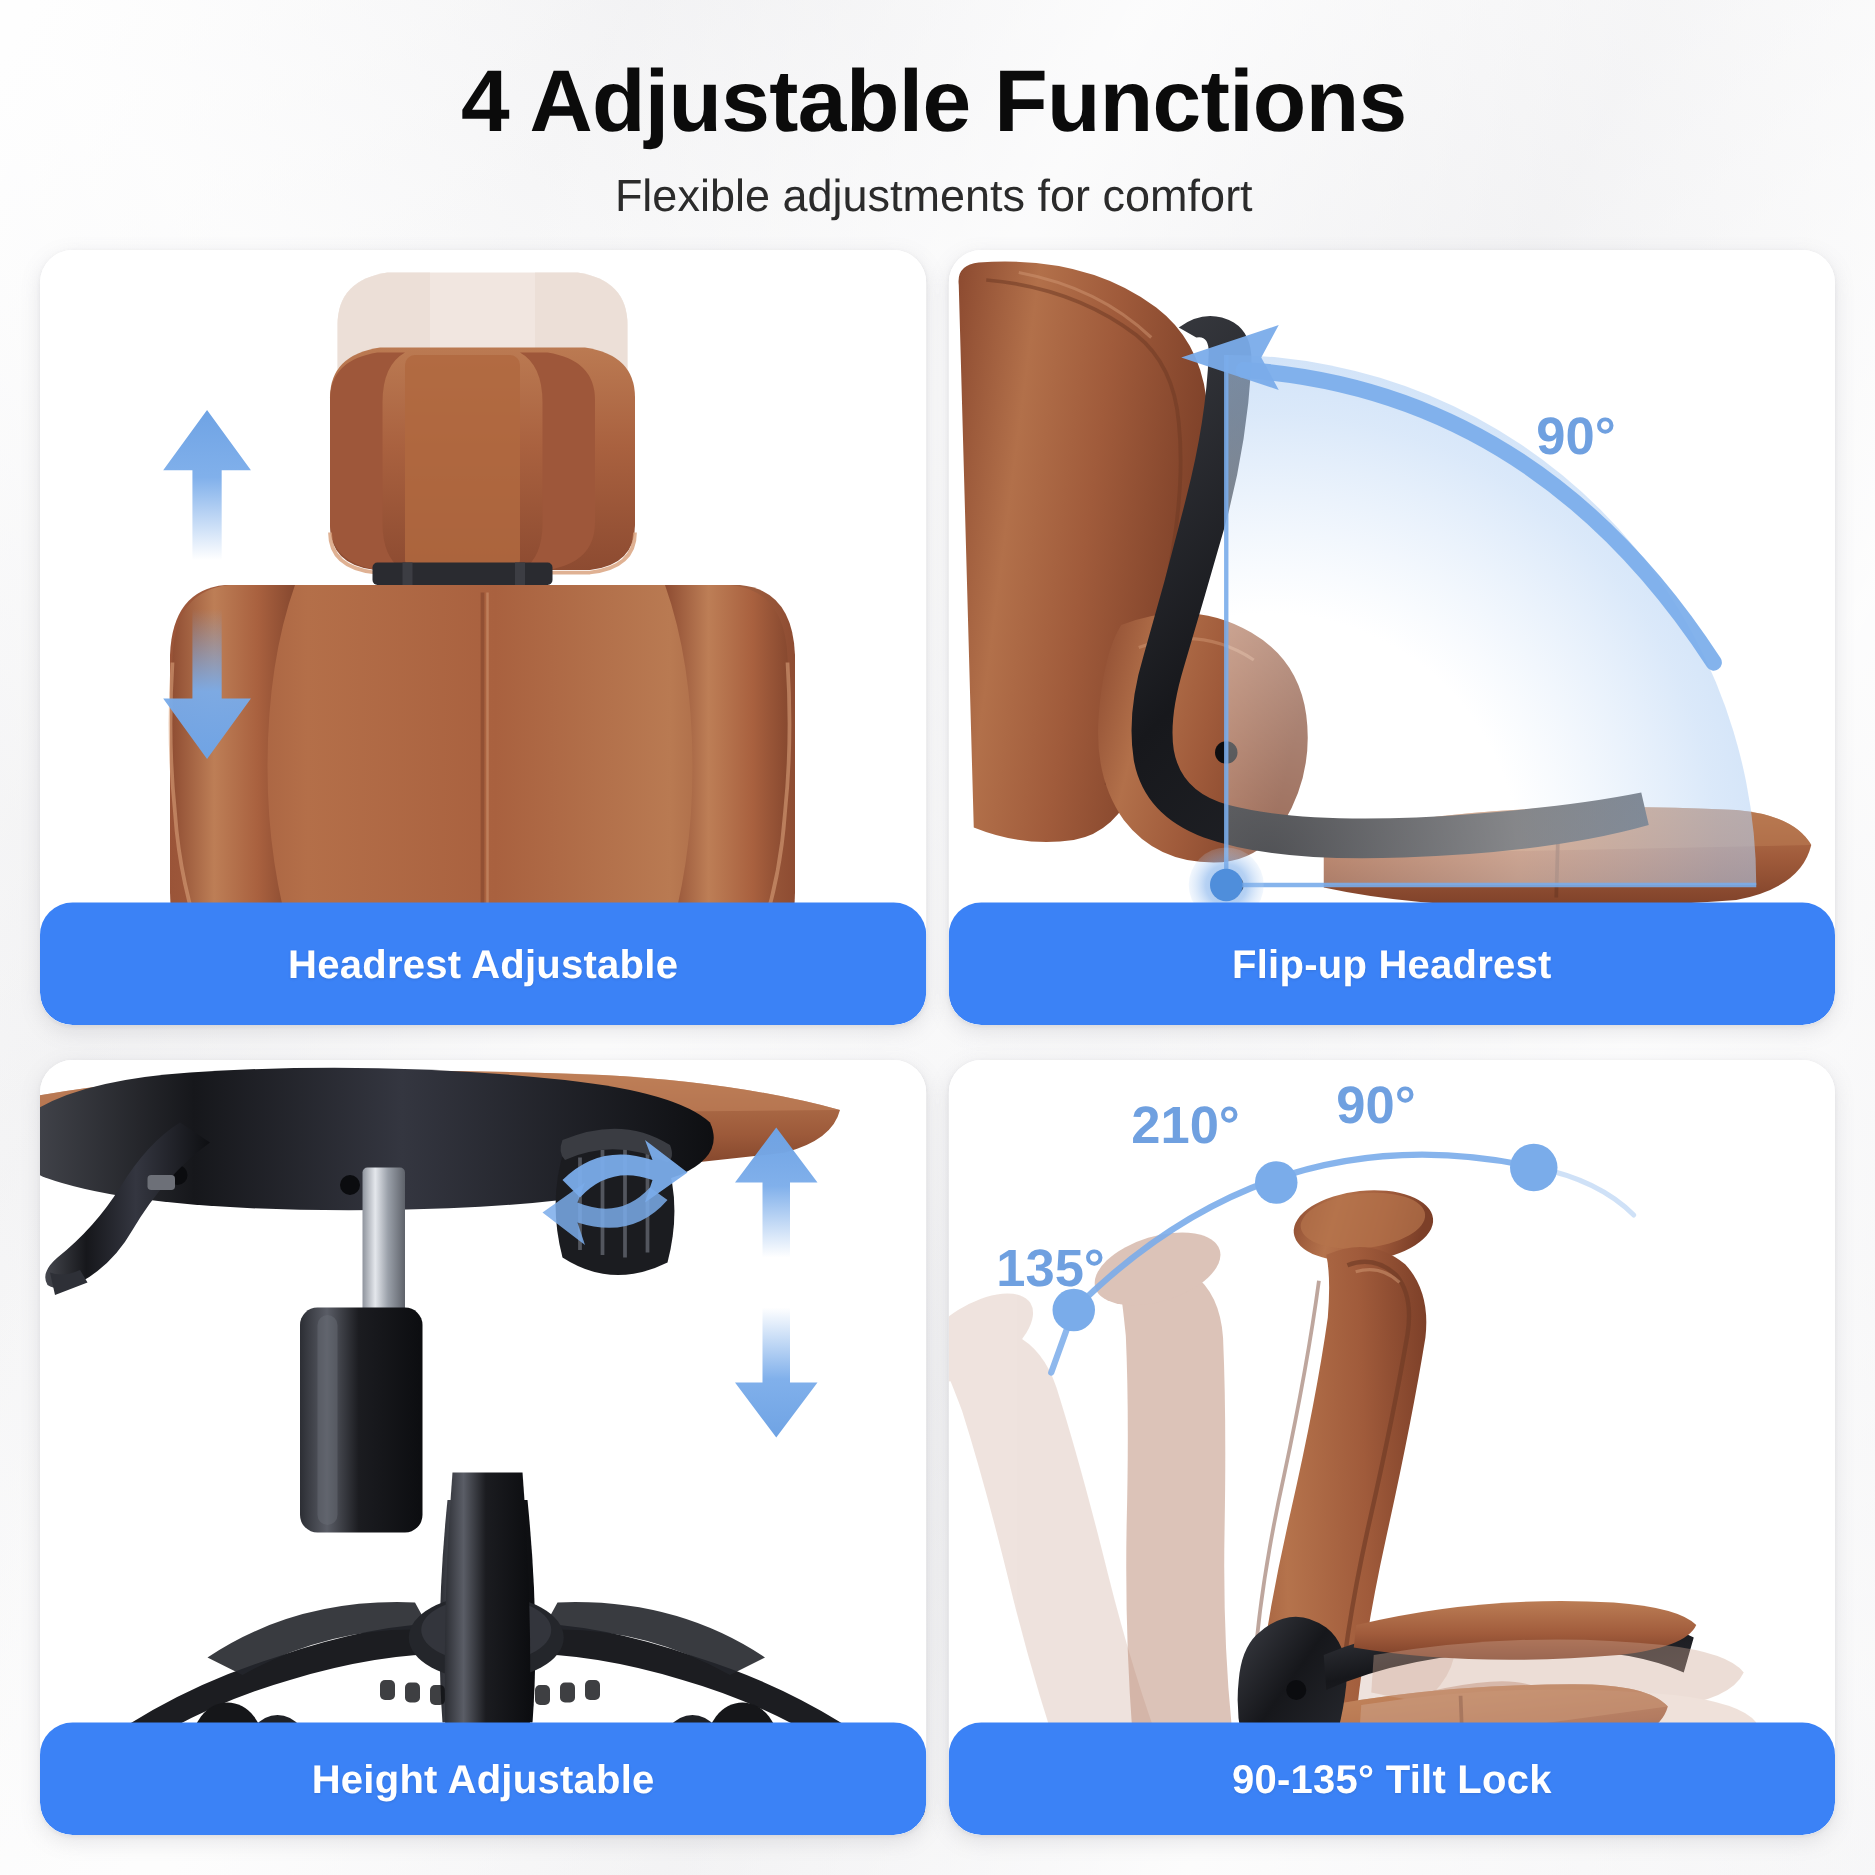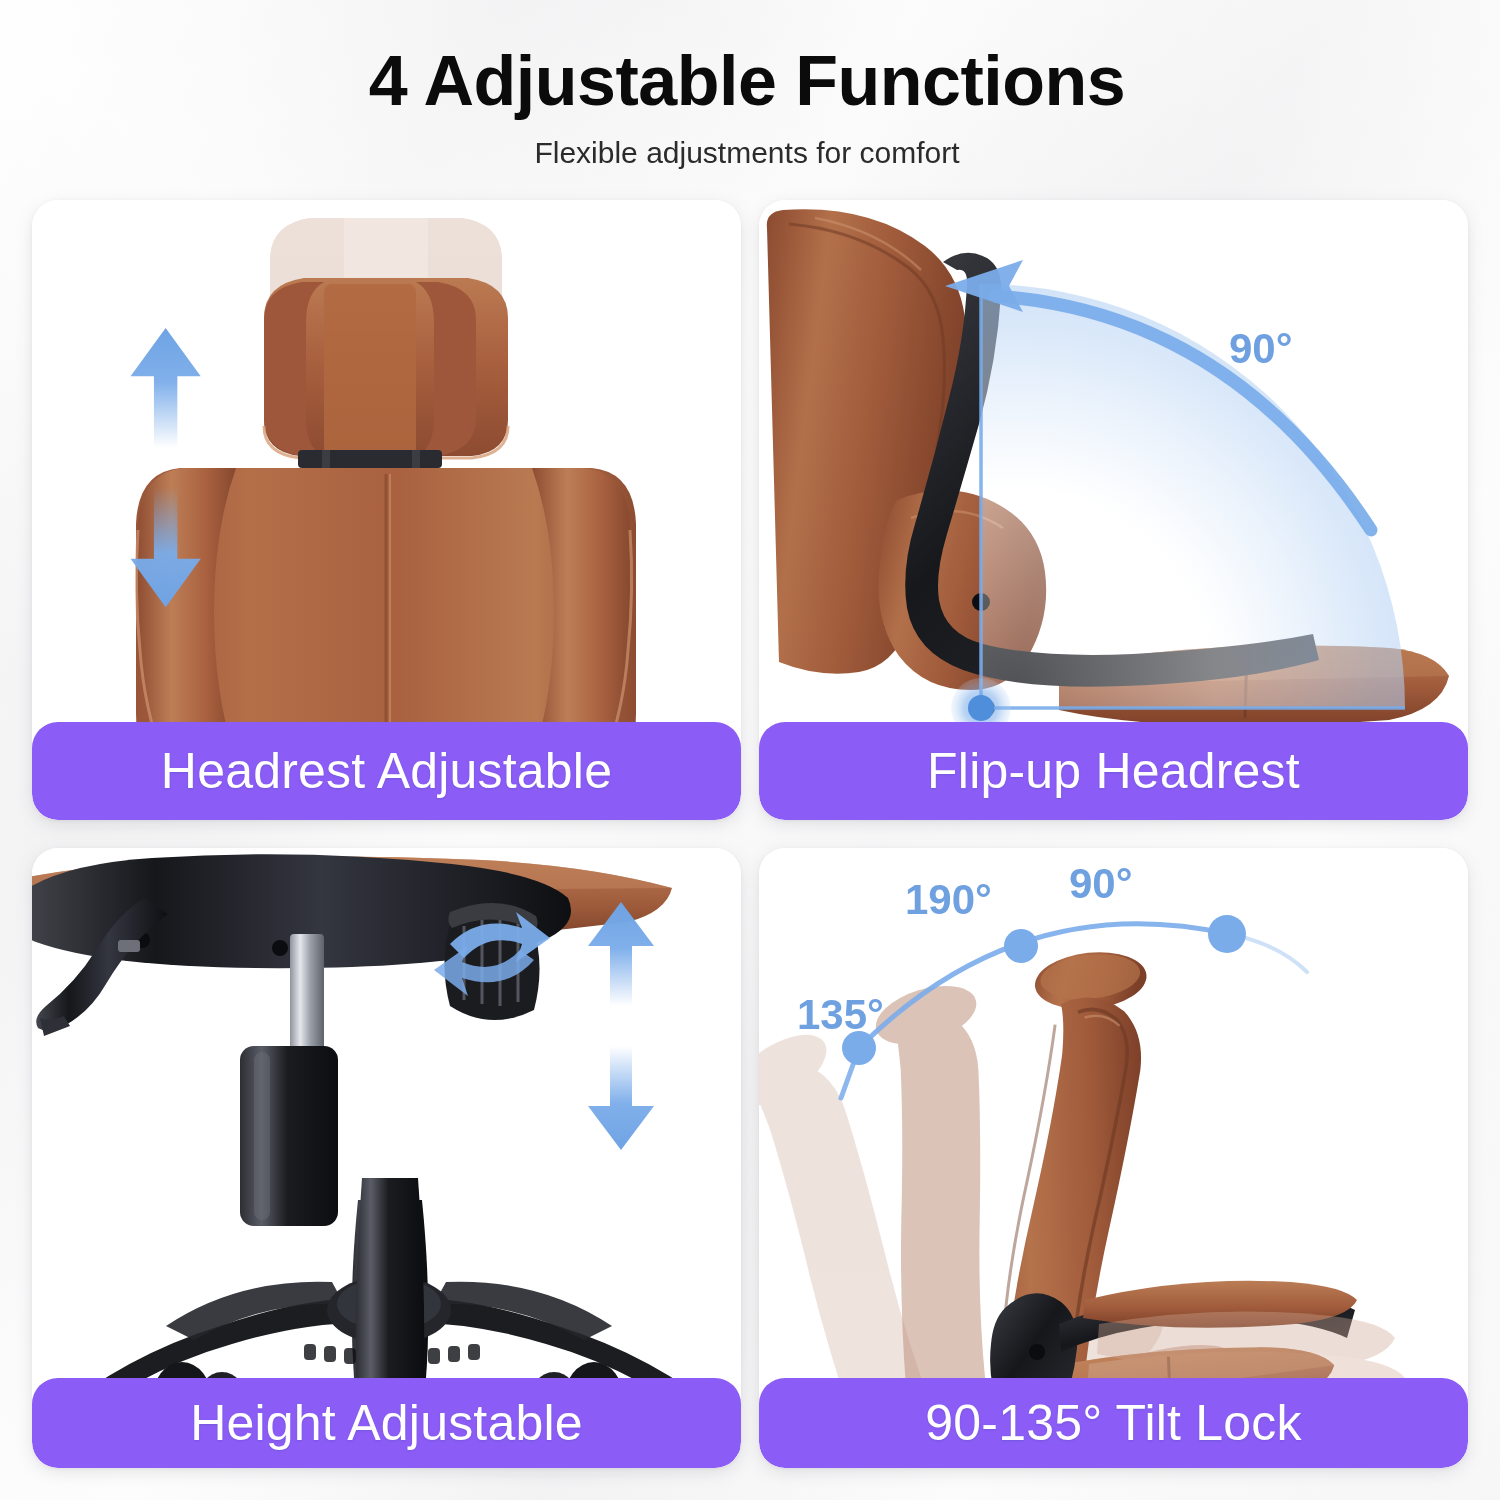--- a/index.html
+++ b/index.html
@@ -46,21 +46,21 @@
     font-size: 70px;
     font-weight: bold;
     color: #0b0b0b;
     letter-spacing: -0.5px;
     line-height: 1.08;
     font-stretch: condensed;
   }
 
   .page-subtitle {
     margin-top: 16px;
-    font-size: 30px;
+    font-size: 36px;
     color: #2b2b2b;
     font-weight: 400;
   }
 
   
   .grid {
     position: absolute;
     top: 200px;
     left: 32px;
     width: 1436px;
@@ -85,28 +85,28 @@
     inset: 0;
     overflow: hidden;
   }
 
   .card-media svg { display: block; width: 100%; height: 100%; }
 
   .caption {
     position: absolute;
     left: 0; right: 0; bottom: 0;
     height: 98px;
-    background: #8b5cf6;
+    background: #3b82f6;
     border-radius: 26px;
     display: flex;
     align-items: center;
     justify-content: center;
     color: #ffffff;
-    font-size: 50px;
-    font-weight: normal;
+    font-size: 32px;
+    font-weight: bold;
     letter-spacing: 0.2px;
     text-shadow: 0 1px 2px rgba(40,70,120,0.20);
   }
   .card.row2 .caption { height: 90px; }
 
   
   .angle-label {
     position: absolute;
     color: #6fa0e0;
     font-weight: bold;
@@ -487,20 +487,20 @@
             <path d="M470 86 Q520 96 548 124" fill="none" stroke="#a8c9f1" stroke-width="4" stroke-linecap="round" opacity="0.55"></path>
             <path d="M100 200 L82 250" fill="none" stroke="#7aacea" stroke-width="5" stroke-linecap="round" opacity="0.85"></path>
             <circle cx="100" cy="200" r="17" fill="#7aacea"></circle>
             <circle cx="262" cy="98" r="17" fill="#7aacea"></circle>
             <circle cx="468" cy="86" r="19" fill="#7aacea"></circle>
           </g>
         </svg>
       </div>
 
       <div class="angle-label" style="left:38px; top:95px;margin-top:48px;">135°</div>
-      <div class="angle-label" style="left:146px; top:28px;">190°</div>
+      <div class="angle-label" style="left:146px; top:28px;">210°</div>
       <div class="angle-label" style="left:310px; top:12px;">90°</div>
 
       <div class="caption">90-135° Tilt Lock</div>
     </div>
 
   </div>
 </div>
 
 </body></html>

